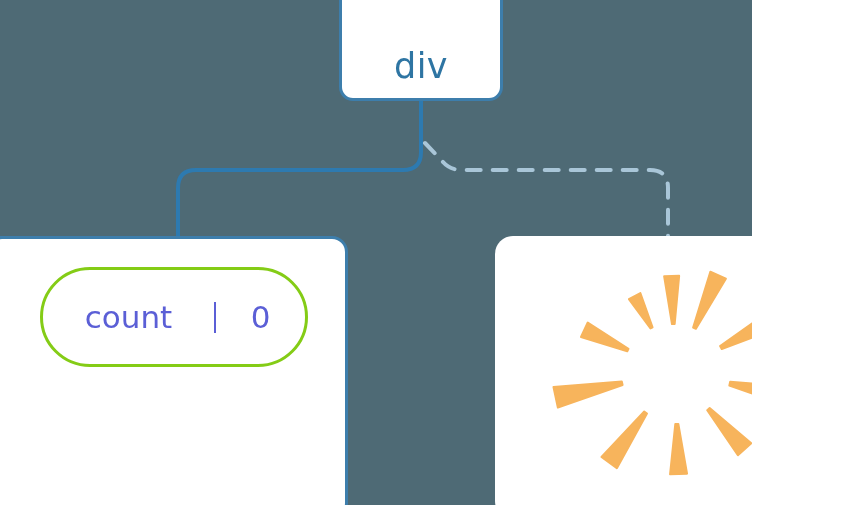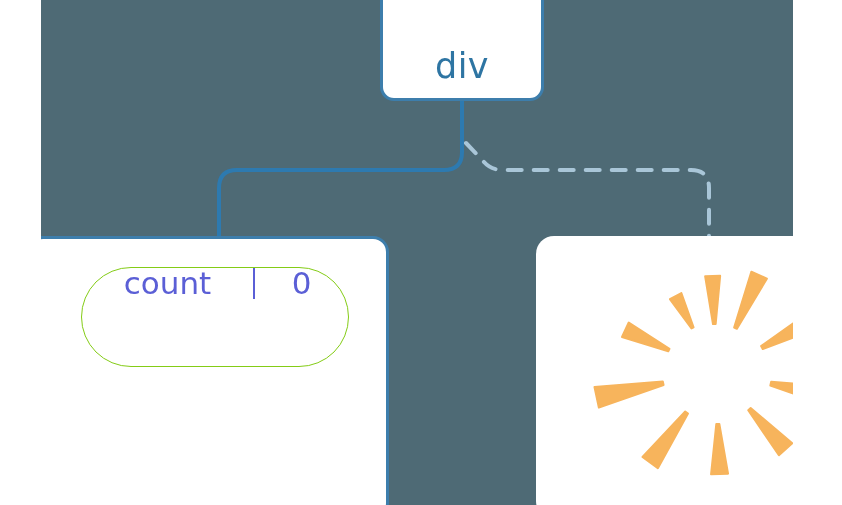--- a/index.html
+++ b/index.html
@@ -12,21 +12,20 @@
     height: 505px;
     overflow: hidden;
     font-family: "DejaVu Sans", sans-serif;
   }
   #stage {
     position: relative;
     width: 752px;
     height: 505px;
     background: #4e6a75;
     overflow: hidden;
-    margin-left: 41px;
   }
   
   #edges {
     position: absolute;
     left: 0;
     top: 0;
     width: 842px;
     height: 505px;
     z-index: 1;
   }
@@ -73,24 +72,24 @@
     line-height: 1;
     letter-spacing: 0.3px;
   }
   
   .state-pill {
     position: relative;
     margin-top: 28px;
     margin-left: 14px;
     width: 268px;
     height: 100px;
-    border: 1px solid #84cc16;
+    border: 3px solid #84cc16;
     border-radius: 50px;
     display: flex;
-    align-items: flex-start;
+    align-items: center;
     box-sizing: border-box;
   }
   .pill-key {
     flex: 0 0 173px;
     display: flex;
     align-items: center;
     justify-content: center;
     border-right: 2px solid #5b5fd6;
     box-sizing: border-box;
   }

